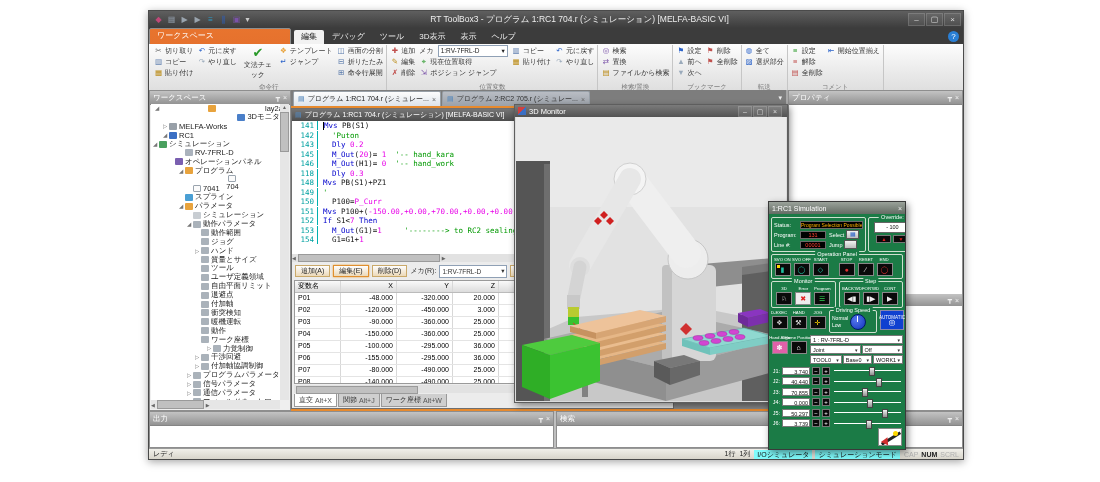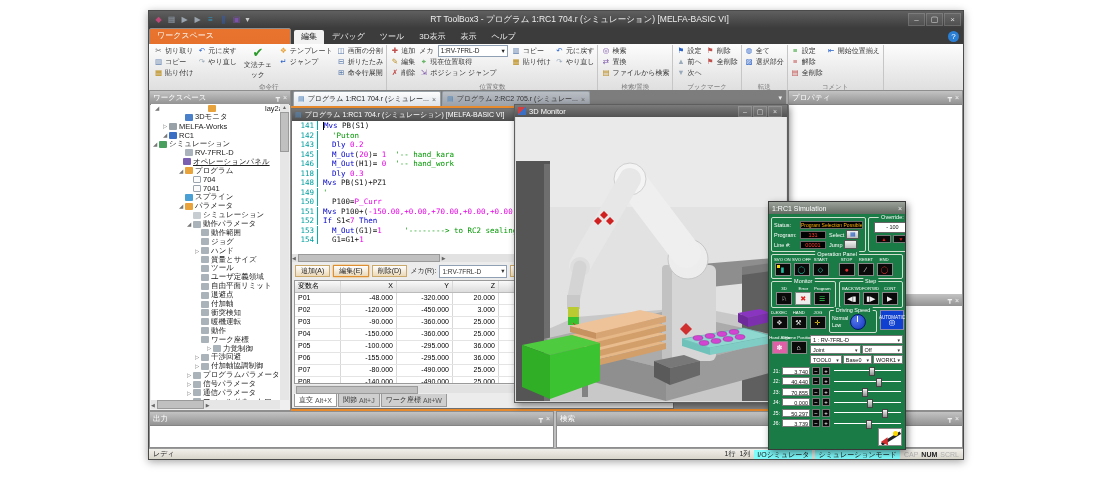--- a/index.html
+++ b/index.html
@@ -424,21 +424,21 @@
               <span>┳</span>
               <span>×</span>
             </span>
       </div>
       <div class="tree">
             <div class="trow" style="padding-left: 2px; gap: 47px;">
               <span class="texp">◢</span>
               <span class="ticon ti-ws"></span>
               <span class="tlabel">lay2a_MW</span>
             </div>
-            <div class="trow" style="padding-left: 26px;">
+            <div class="trow" style="padding-left: 18px; justify-content: flex-end;">
               <span class="texp"></span>
               <span class="ticon ti-monitor"></span>
               <span class="tlabel">3Dモニタ</span>
             </div>
             <div class="trow" style="padding-left: 10px;">
               <span class="texp">▷</span>
               <span class="ticon ti-gear"></span>
               <span class="tlabel">MELFA-Works</span>
             </div>
             <div class="trow" style="padding-left: 10px;">
@@ -449,31 +449,31 @@
             <div class="trow" style="">
               <span class="texp">◢</span>
               <span class="ticon ti-sim"></span>
               <span class="tlabel">シミュレーション</span>
             </div>
             <div class="trow" style="padding-left: 26px;">
               <span class="texp"></span>
               <span class="ticon ti-robot"></span>
               <span class="tlabel">RV-7FRL-D</span>
             </div>
-            <div class="trow" style="padding-left: 24px; text-decoration: underline;">
+            <div class="trow" style="padding-left: 16px;">
               <span class="texp"></span>
               <span class="ticon ti-panel"></span>
               <span class="tlabel">オペレーションパネル</span>
             </div>
             <div class="trow" style="padding-left: 26px;">
               <span class="texp">◢</span>
               <span class="ticon ti-folder"></span>
               <span class="tlabel">プログラム</span>
             </div>
-            <div class="trow" style="padding-left: 34px;">
+            <div class="trow" style="padding-left: 34px; flex-direction: column;">
               <span class="texp"></span>
               <span class="ticon ti-file"></span>
               <span class="tlabel">704</span>
             </div>
             <div class="trow" style="padding-left: 34px;">
               <span class="texp"></span>
               <span class="ticon ti-file"></span>
               <span class="tlabel">7041</span>
             </div>
             <div class="trow" style="padding-left: 26px;">

